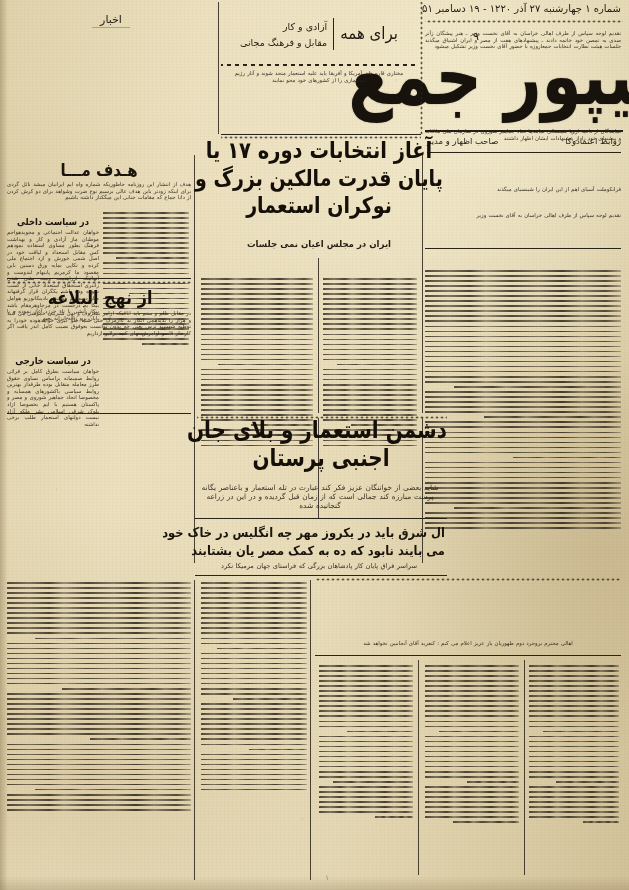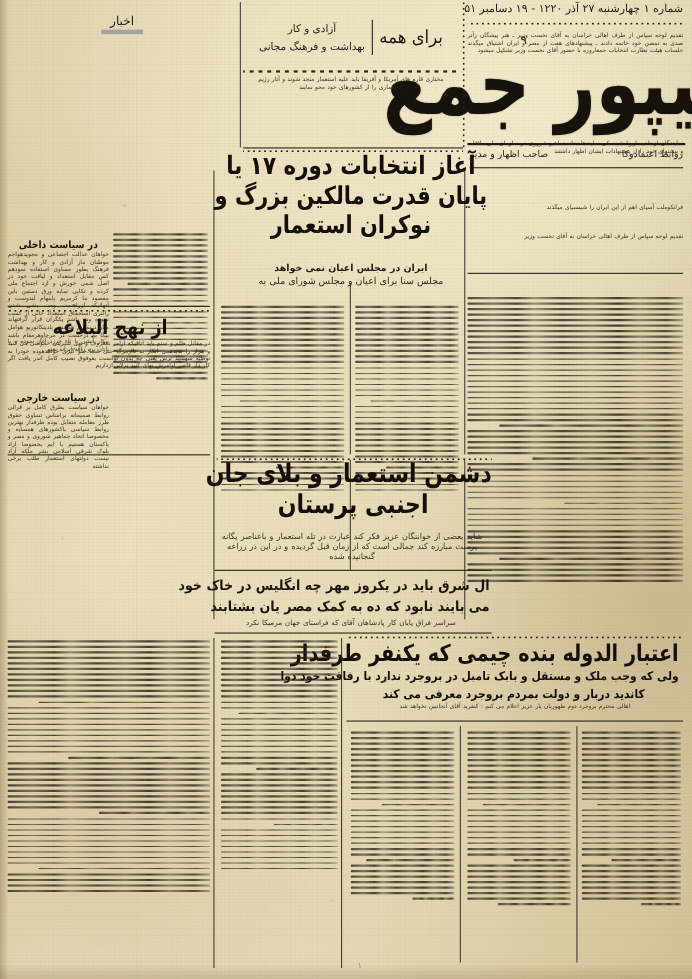--- a/index.html
+++ b/index.html
@@ -212,42 +212,41 @@
     white-space: nowrap;
     font-weight: 500;
     transform: scaleY(1.1);
   }
   #slogan .sep { width: 1px; height: 32px; background: #2a231a; }
   #slogan .stack {
     display: flex; flex-direction: column;
     gap: 5px;
     font-size: 9.5px;
     color: #241d15;
-    text-align: center;
     white-space: nowrap;
   }
   #slogan-dashrule { position: absolute; top: 64px; right: 212px; width: 196px; }
   #slogan-body {
     position: absolute;
     top: 70px; right: 214px;
     width: 192px;
   }
 
   
   #akhbar-head {
     position: absolute;
     top: 8px; right: 418px;
     width: 200px;
     text-align: center;
   }
   #akhbar-head .lbl {
     font-size: 11px;
     color: #1d1811;
     display: inline-block;
-    border-bottom: 4px solid #a3a3a3;
+    border-bottom: 1px solid #a3a3a3;
     padding: 0 8px 1px;
   }
 
   
   .headline {
     color: #140f09;
     font-weight: 700;
     line-height: 1.22;
     text-align: center;
     white-space: nowrap;
@@ -408,21 +407,21 @@
       <span>روابط اعتمادوکا</span>
       <span>صاحب اظهار و مدیر</span>
     </div>
     <div id="imprint-rule" class="rule"></div>
 
     <div id="slogan">
       <div class="left-big">برای همه</div>
       <div class="sep"></div>
       <div class="stack">
         <div>آزادی و کار</div>
-        <div>بهداشت و فرهنگ مجانی</div>
+        <div>مقابل و فرهنگ مجانی</div>
       </div>
     </div>
     <div id="slogan-dashrule" class="dashrule"></div>
     <div id="slogan-body" class="microtext c">مختاری قاره های آمریکا و آفریقا باید علیه استعمار متحد شوند و آثار رژیم استعماری را از کشورهای خود محو نمایند</div>
 
     <div id="akhbar-head">
       <span class="lbl">اخبار</span>
     </div>
 
     <div class="vdot" style="right:206px; top:2px;  height:132px;"></div>
@@ -515,22 +514,21 @@
         <div class="ln"></div>
         <div class="ln"></div>
     </div>
 
     <div id="hl-main" class="headline">
       <div>آغاز انتخابات دوره ۱۷ یا</div>
       <div class="l2">پایان قدرت مالکین بزرگ و</div>
       <div class="l2">نوکران استعمار</div>
     </div>
     <div id="hl-main-sub">
-      <div class="em">ایران در مجلس اعیان نمی خواهد</div>
-      <div>مجلس سنا برای اعیان و مجلس شورای ملی به</div>
+      <div class="em">ایران در مجلس اعیان نمی جلسات</div>
     </div>
 
     <div class="colbox faux dense" style="top:278px; right:212px; width:94px;">
       <div class="ln"></div>
         <div class="ln"></div>
         <div class="ln"></div>
         <div class="ln"></div>
       <div class="ln"></div>
         <div class="ln"></div>
         <div class="ln"></div>
@@ -602,22 +600,26 @@
     <div id="hl-second" class="headline">
       <div>دشمن استعمار و بلای جان</div>
       <div>اجنبی پرستان</div>
     </div>
     <div id="hl-second-sub" class="microtext c">شاید بعضی از خواننگان عزیز فکر کند عبارت در تله استعمار و باعناصر یگانه پرست مبارزه کند جمالی است که از زمان قبل گردیده و در این در زراعه گنجانیده شده</div>
 
     <div id="hl-third">
       <div>ال شرق باید در یکروز مهر چه انگلیس در خاک خود</div>
       <div>می بایند نابود که ده به کمک مصر یان بشتابند</div>
     </div>
-    <div id="hl-third-sub" class="microtext c">سراسر فراق پایان کار پادشاهان آقای که فراستای جهان مرمیکا نکرد</div>
-
+    <div id="hl-third-sub" class="microtext c">سراسر فراق پایان کار پادشاهان بزرگی که فراستای جهان مرمیکا نکرد</div>
+
+    <div class="colbox" style="top:158px; right:438px; width:184px;">
+      <div class="subhead big">هـدف مـــا</div>
+      <div class="microtext">هدف از انتشار این روزنامه حاظوریکه شماره واه ایم ایرانیان میشد نائل گردی برای اینکه زودتر باین هدف عالی برسیم نوع ضرت وشواهد برای دو کرش کردن از دانا جماع که مقامات جنانی این میگکنار داشته باشیم</div>
+    </div>
     <div class="colbox" style="top:214px; right:530px; width:92px;">
       <div class="subhead" style="font-size:8.4px;">در سیاست داخلی</div>
       <div class="microtext">خواهان عدالت اجتماعی و مجویدهواجم موطنان ماز آزادی و کار و بهداشت فرهنگ بطور مساوی استفاده نمودهم کس مقابل استعداد و لیاقت خود در اصل شمی خورش و ازد اجتماع ملی کرده و تکاپی نمایه ورق دستین باین مقصود ما کرمریم پاینهام لندوست و آنهائیکه ازراهنمت ومت بشی شدن رانتری استحقاق استعداد خانی از کسب نموده وده باشد یکگران قرار گرفتهاند میارزد نمائیم همچنین بادینکاتوریو هوامل بیگا به درحست در مرجاوهرمقام باشد بیکار آنشی با ناء خرزد آغاز نموده و با پایان یرو زاقه ایرانه بعیم</div>
     </div>
     <div class="colbox" style="top:353px; right:530px; width:92px;">
       <div class="subhead" style="font-size:8.4px;">در سیاست خارجی</div>
       <div class="microtext">خواهان سیاست بطرق کامل بر قرائی روابط صمیمانه براساس تساوی حقوق طرز معامله متقابل بوده طرفدار بهترین روابط سیاسی باکشورهای همسایه و مخصوصا اتحاد جماهیر شوروی و مصر و پاکستان هستیم با ایم بخصوصا ازاد بلوک شرقی اسلامی بشر ملکه آزاد نیست دولتهای استعمار طلب برخی نداشته</div>
     </div>
     <div class="colbox faux dense" style="top:212px; right:440px; width:86px;">
       <div class="ln"></div>
@@ -647,25 +649,20 @@
         <div class="ln"></div>
       <div class="ln"></div>
         <div class="ln s55"></div>
     </div>
 
     <div id="nahj-title">از نهج البلاغه</div>
     <div class="colbox" style="top:310px; right:438px; width:184px;">
       <div class="microtext">در مقابل ظلم و ستم باید اناقیکه ازامر بمعروف و نهی شیرینی خموشی می کنید و هراز را بدیدهمی انکار ند ناازمرگ حتی شما جلو گیری خواهدهوده خودرا به توطیه شهسید ترس یعنی چه بدون توانست بعوفوق نصیب کامل اندر یافت اگر کار دار قاصر اوامرش نهای کنید برلاير ازداريم</div>
     </div>
 
-    <div id="hl-bottom">
-      <div class="l1">اعتبار الدوله بنده چیمی که یکنفر طرفدار</div>
-      <div class="l2">ولی که وجب ملک و مستقل و بابک تامبل در بروجرد ندارد با رفاقت خود دوا</div>
-      <div class="l3">کاندید دربار و دولت بمردم بروجرد معرفی می کند</div>
-    </div>
     <div class="colbox microtext c" style="top:640px; right:10px; width:302px;">اهالی محترم بروجرد دوم طهوریان   یار عزیز اعلام می کنم : کنفرید آقای  آنجانبین نخواهد شد</div>
 
     <div class="colbox faux dense" style="top:665px; right:10px; width:90px;">
       <div class="ln"></div>
         <div class="ln"></div>
         <div class="ln"></div>
         <div class="ln"></div>
       <div class="ln"></div>
         <div class="ln"></div>
         <div class="ln"></div>

